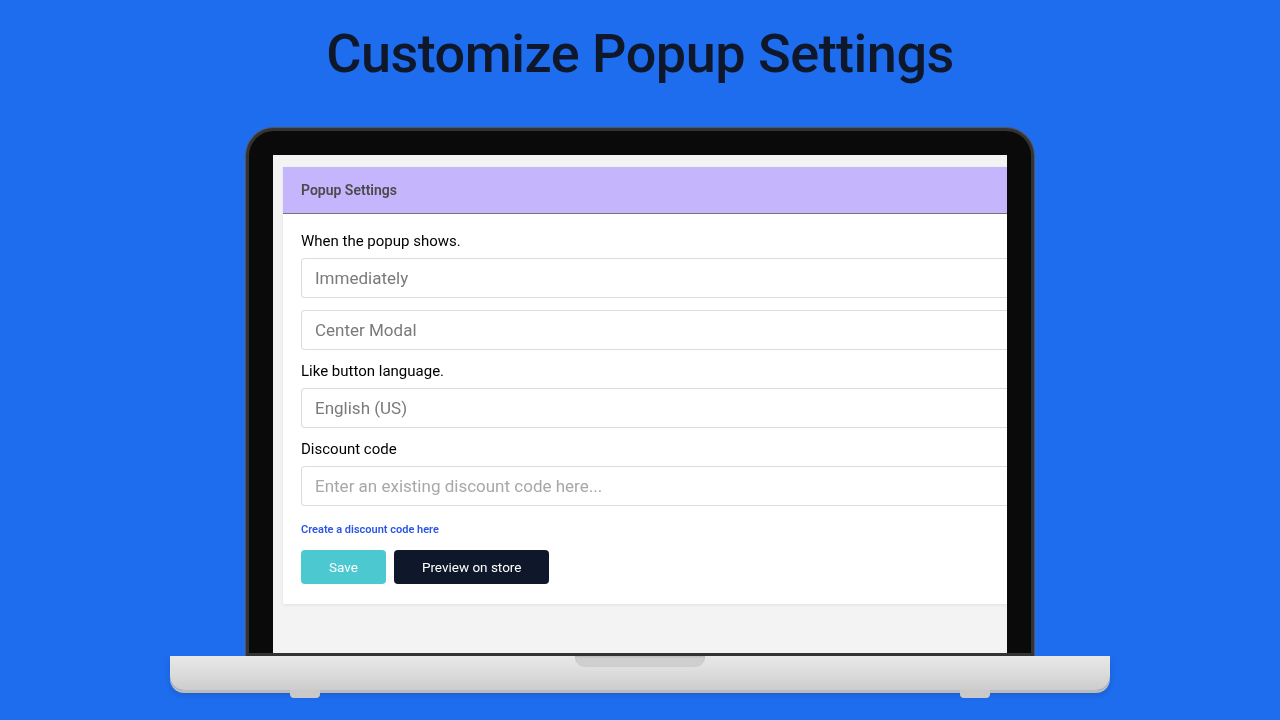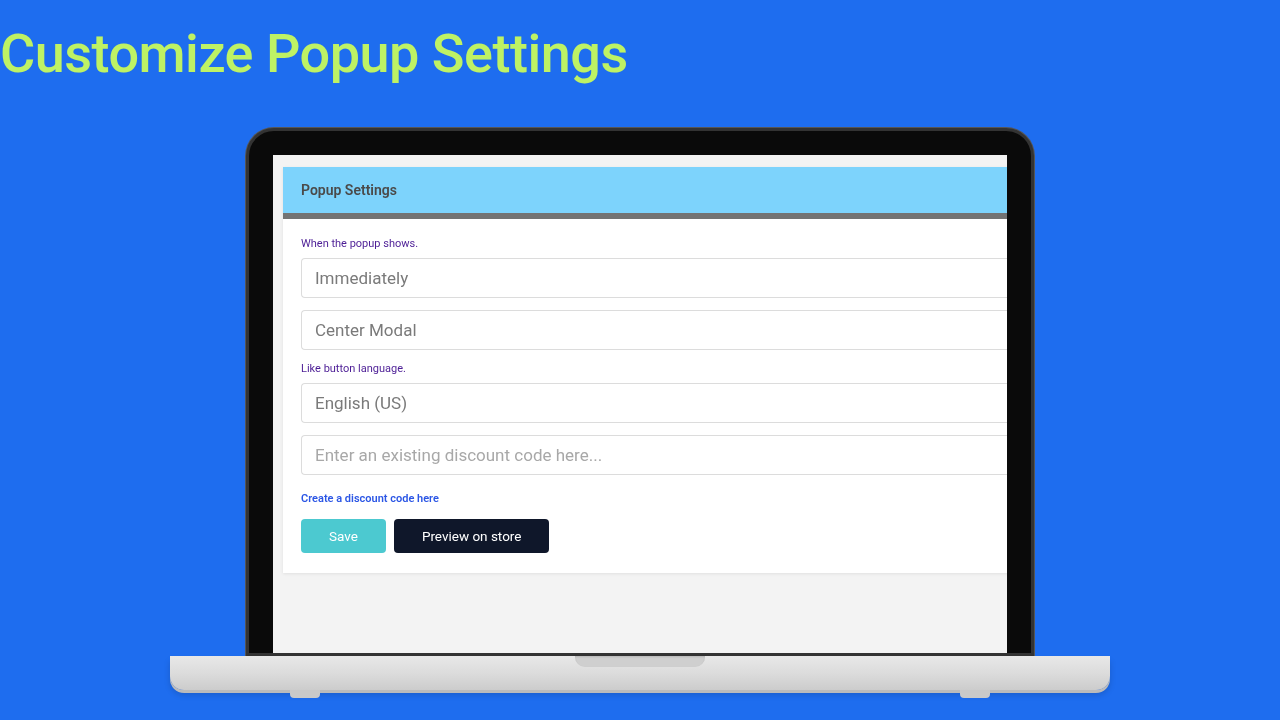--- a/index.html
+++ b/index.html
@@ -5,23 +5,24 @@
     * { margin: 0; padding: 0; box-sizing: border-box; }
     body {
       font-family: -apple-system, BlinkMacSystemFont, "Segoe UI", Roboto, "Helvetica Neue", Arial, sans-serif;
       background: #1e6def;
       width: 1280px;
       height: 720px;
       overflow: hidden;
       position: relative;
     }
     .page-title {
-      color: #bef264;
+      color: #0f172a;
       font-size: 54px;
       font-weight: 500;
+      text-align: center;
       padding: 22px 0 24px 0;
       letter-spacing: -0.5px;
     }
     .laptop-outer {
       position: absolute;
       left: 50%;
       transform: translateX(-50%);
       top: 128px;
       width: 788px;
     }
@@ -38,36 +39,36 @@
       position: relative;
       overflow: hidden;
     }
     .card {
       margin: 12px 0 0 10px;
       background: white;
       box-shadow: 0 1px 3px rgba(0,0,0,0.08);
       width: calc(100% + 30px);
     }
     .card-header {
-      background: #7dd3fc;
+      background: #c4b5fd;
       padding: 15px 18px;
-      border-bottom: 6px solid #737373;
+      border-bottom: 1px solid #737373;
     }
     .card-header-title {
       font-size: 14px;
       font-weight: 600;
       color: #4a4a4a;
     }
     .card-body {
       padding: 18px 18px 20px 18px;
     }
     .form-group { margin-bottom: 12px; }
     .label {
-      font-size: 11px;
-      color: #4c1d95;
+      font-size: 15px;
+      color: #000000;
       font-weight: 400;
       margin-bottom: 8px;
       display: block;
     }
     .select, .input {
       width: calc(100% + 16px);
       border: 1px solid #dcdcdc;
       border-right: none;
       border-radius: 4px 0 0 4px;
       padding: 9px 13px;
@@ -174,20 +175,21 @@
           <div class="form-group">
             <div class="select">Center Modal</div>
           </div>
 
           <div class="form-group">
             <span class="label">Like button language.</span>
             <div class="select">English (US)</div>
           </div>
 
           <div class="form-group">
+            <span class="label">Discount code</span>
             <input class="input" placeholder="Enter an existing discount code here..." style="">
           </div>
 
           <a class="link-create">Create a discount code here</a>
 
 
           <div class="btn-row">
             <button class="btn btn-save">Save</button>
             <button class="btn btn-preview">Preview on store</button>
           </div>

